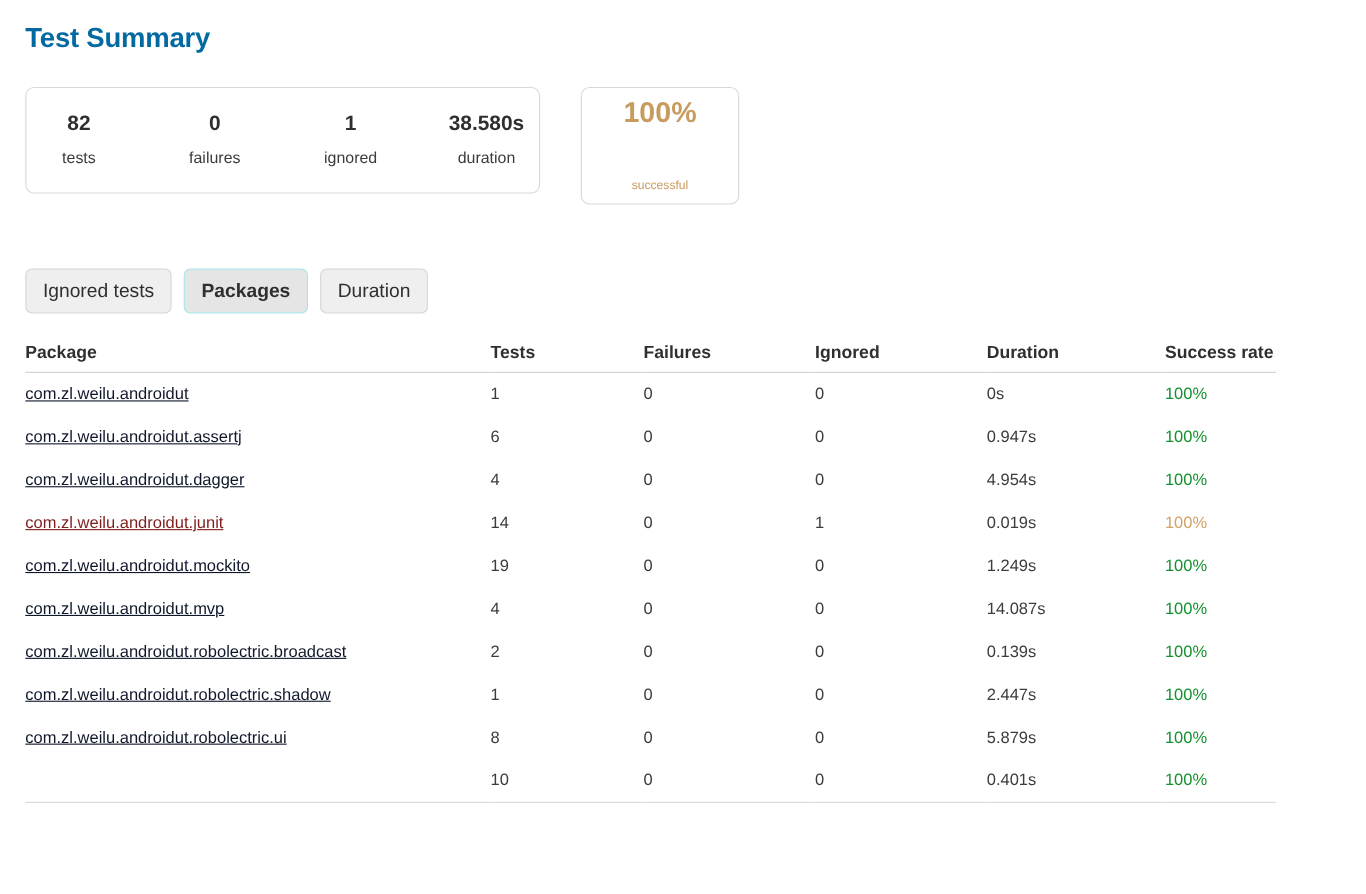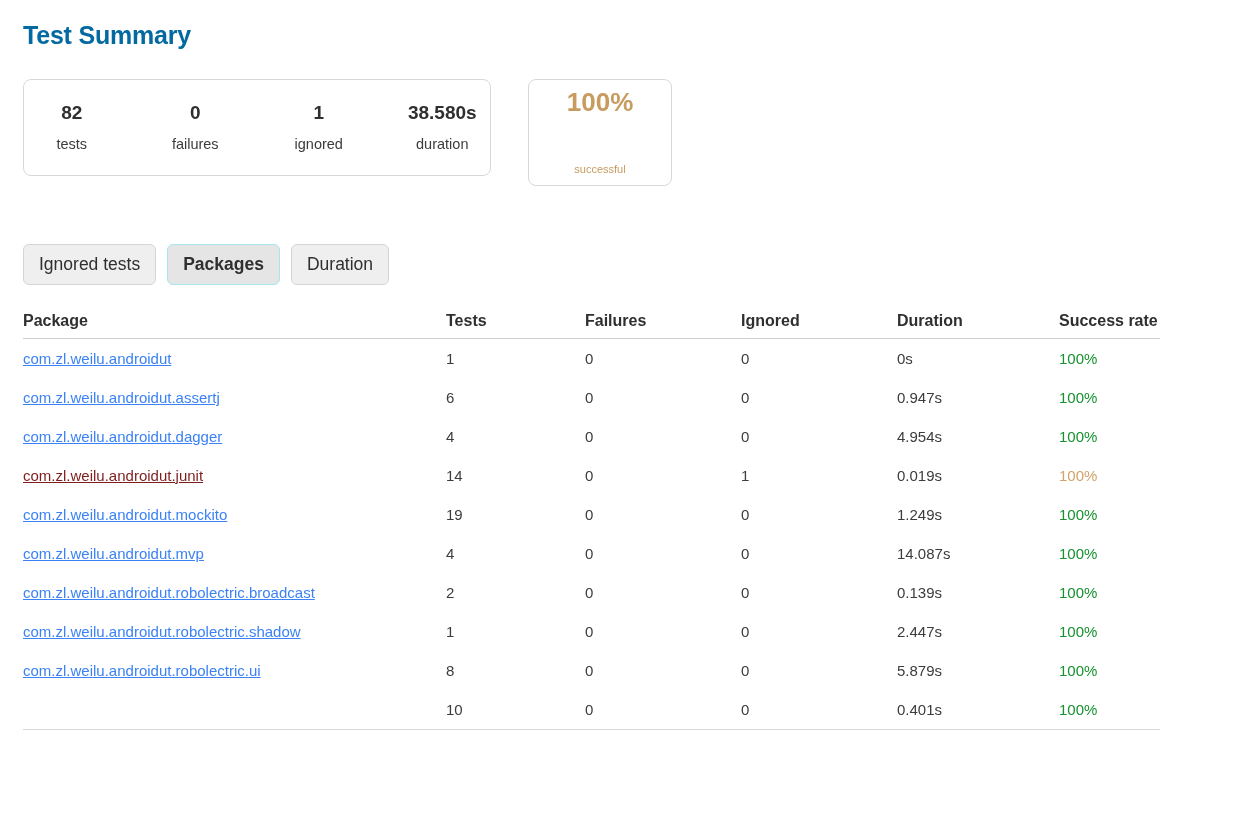--- a/index.html
+++ b/index.html
@@ -152,21 +152,21 @@
   .col-failures { width: 156px; }
   .col-ignored { width: 156px; }
   .col-duration { width: 162px; }
   .col-success { width: 101px; }
 
   .pkg-link {
     text-decoration: underline;
     cursor: pointer;
     font-size: 15px;
   }
-  .pkg-link.ok { color: #3b82f6; margin-top: 36px; }
+  .pkg-link.ok { color: #0f172a; margin-top: 36px; }
   .pkg-link.warn { color: #7f1d1d; }
   .rate.ok { color: #15912f; }
   .rate.warn { color: #d2a269; }
 </style>
 </head>
 <body>
 
 <div class="page">
 
   <h1 class="page-title">Test Summary</h1>

